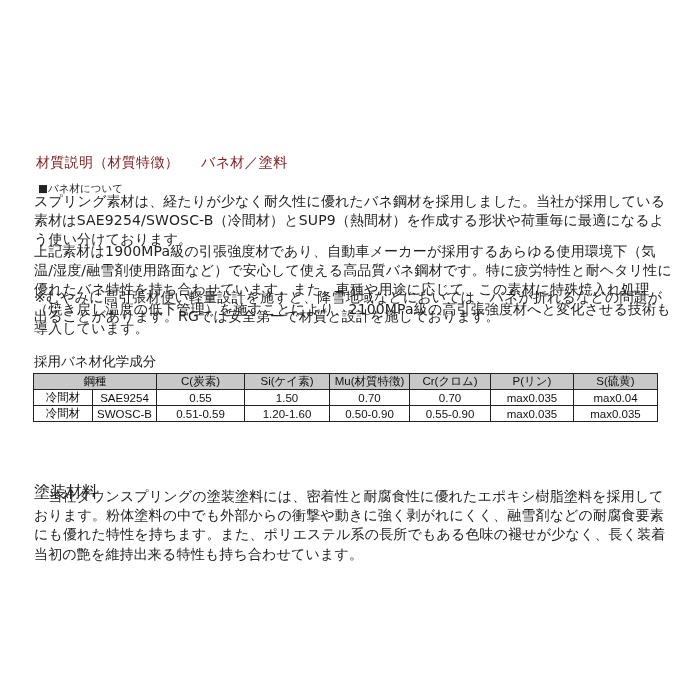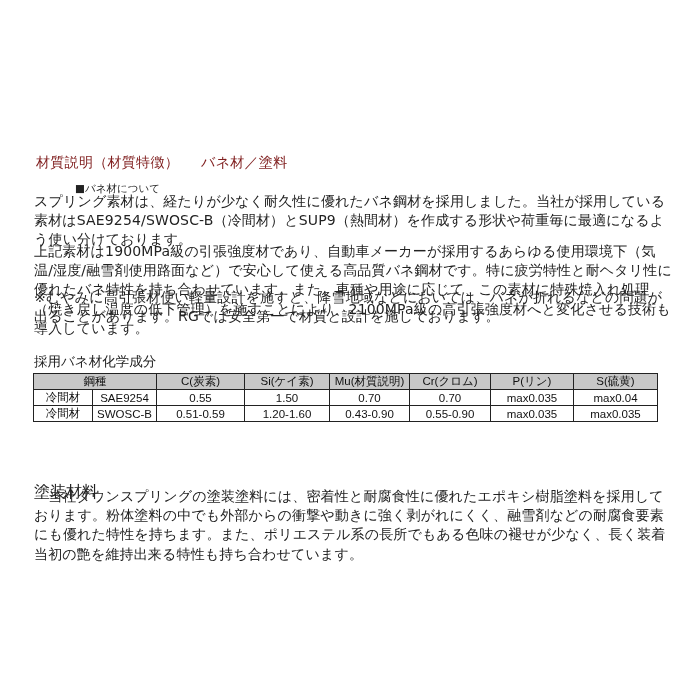--- a/index.html
+++ b/index.html
@@ -1,21 +1,21 @@
 <!DOCTYPE html>
 <html><head>
 <meta charset="utf-8">
 <style>
   html, body { margin: 0; padding: 0; background: #ffffff; }
   body { width: 700px; height: 700px; position: relative; overflow: hidden;
          font-family: "DejaVu Sans", sans-serif; color: #222222; }
   .abs { position: absolute; }
   .h1 { left: 36px; top: 154px; font-size: 14px; color: #7f1d1d; letter-spacing: 0.3px; }
   .h1 .sep { display: inline-block; width: 22px; }
-  .sub { left: 38px; top: 182px; font-size: 10.5px; margin-left: 37px; }
+  .sub { left: 38px; top: 182px; font-size: 10.5px; }
   .para { left: 34px; width: 640px; font-size: 14px; line-height: 19.2px; letter-spacing: 0.15px; }
   .p1 { top: 192px; }
   .p2 { top: 242px; }
   .p3 { top: 288px; }
   .h2 { left: 34px; top: 353px; font-size: 13.5px; text-align: center; }
   table.chem { position: absolute; left: 33px; top: 373px; border-collapse: collapse;
                font-family: "Liberation Sans", sans-serif; font-size: 11.5px; color: #111; }
   table.chem td, table.chem th { border: 1px solid #222; padding: 0; height: 15px; text-align: center;
                font-weight: normal; white-space: nowrap; }
   table.chem th { background: #c8c8c8; }
@@ -46,41 +46,41 @@
     <col style="width:80px">
       <col style="width:81px">
       <col style="width:83px">
       <col style="width:84px">
   </colgroup>
   <tbody>
       <tr>
     <th colspan="2">鋼種</th>
     <th>C(炭素)</th>
     <th>Si(ケイ素)</th>
-    <th>Mu(材質説明)</th>
+    <th>Mu(材質特徴)</th>
     <th>Cr(クロム)</th>
     <th>P(リン)</th>
     <th>S(硫黄)</th>
   </tr>
   <tr>
     <td>冷間材</td>
     <td>SAE9254</td>
     <td>0.55</td>
     <td>1.50</td>
     <td>0.70</td>
     <td>0.70</td>
     <td>max0.035</td>
     <td>max0.04</td>
   </tr>
   <tr>
     <td>冷間材</td>
     <td>SWOSC-B</td>
     <td>0.51-0.59</td>
     <td>1.20-1.60</td>
-    <td>0.43-0.90</td>
+    <td>0.50-0.90</td>
     <td>0.55-0.90</td>
     <td>max0.035</td>
     <td>max0.035</td>
   </tr>
 </tbody>
   </table>
 
 <div class="abs h3">塗装材料</div>
 <div class="abs para p4">　当社ダウンスプリングの塗装塗料には、密着性と耐腐食性に優れたエポキシ樹脂塗料を採用しております。粉体塗料の中でも外部からの衝撃や動きに強く剥がれにくく、融雪剤などの耐腐食要素にも優れた特性を持ちます。また、ポリエステル系の長所でもある色味の褪せが少なく、長く装着当初の艶を維持出来る特性も持ち合わせています。</div>
 

